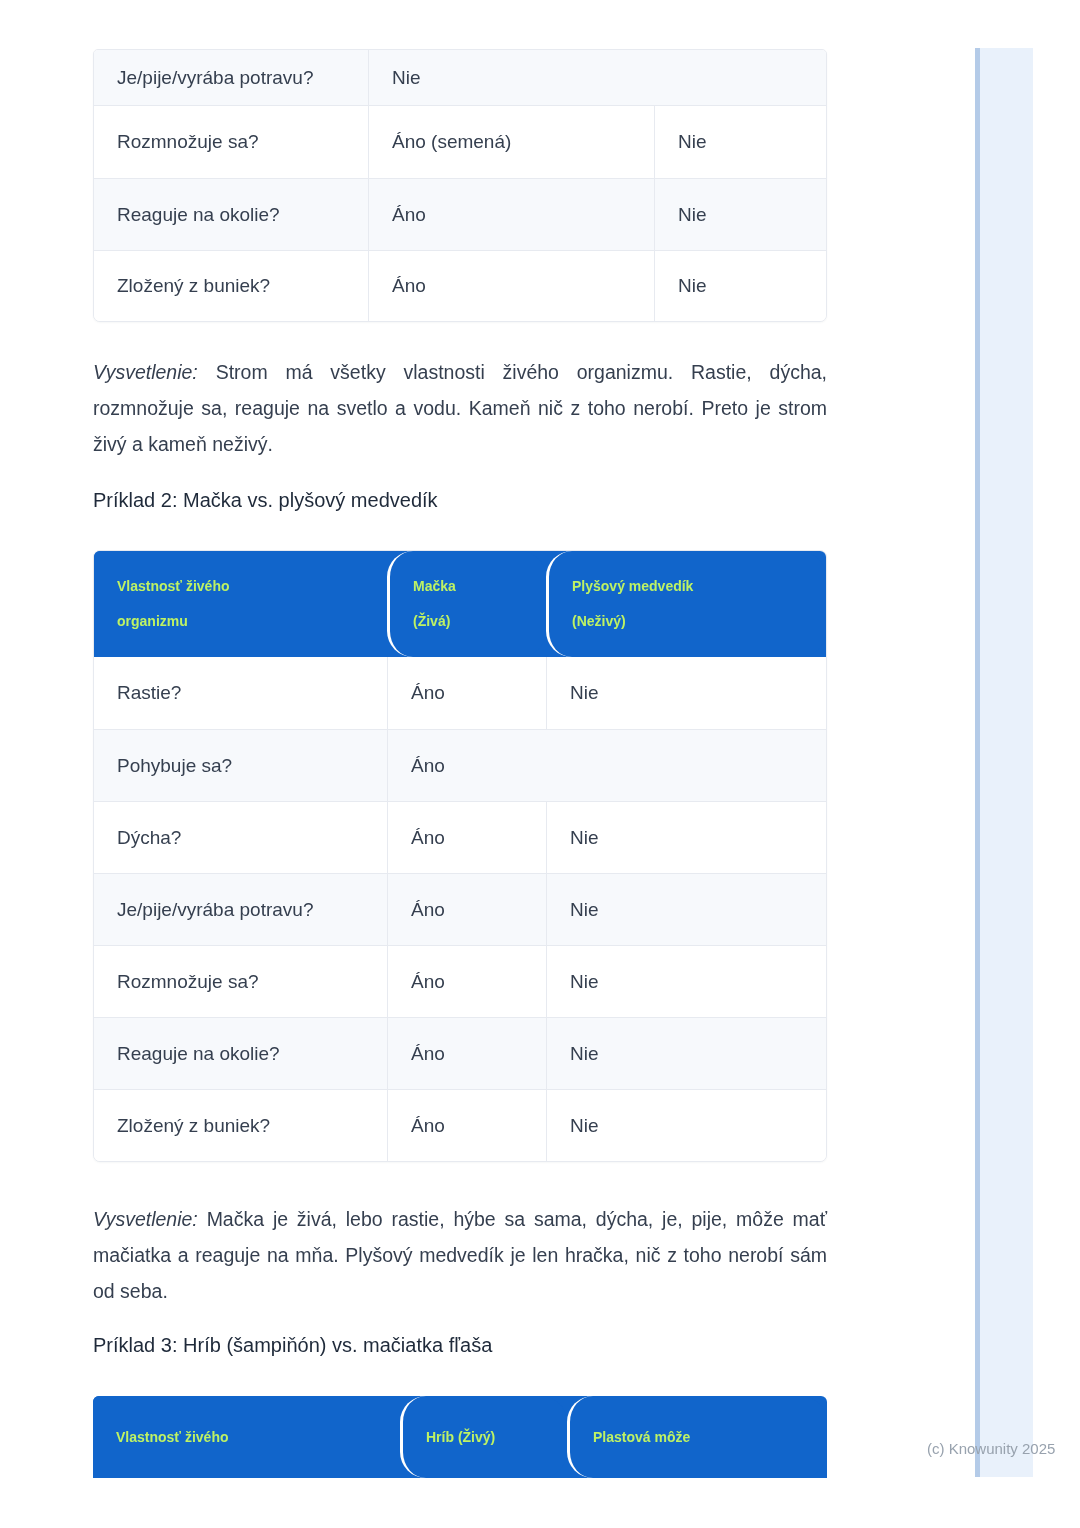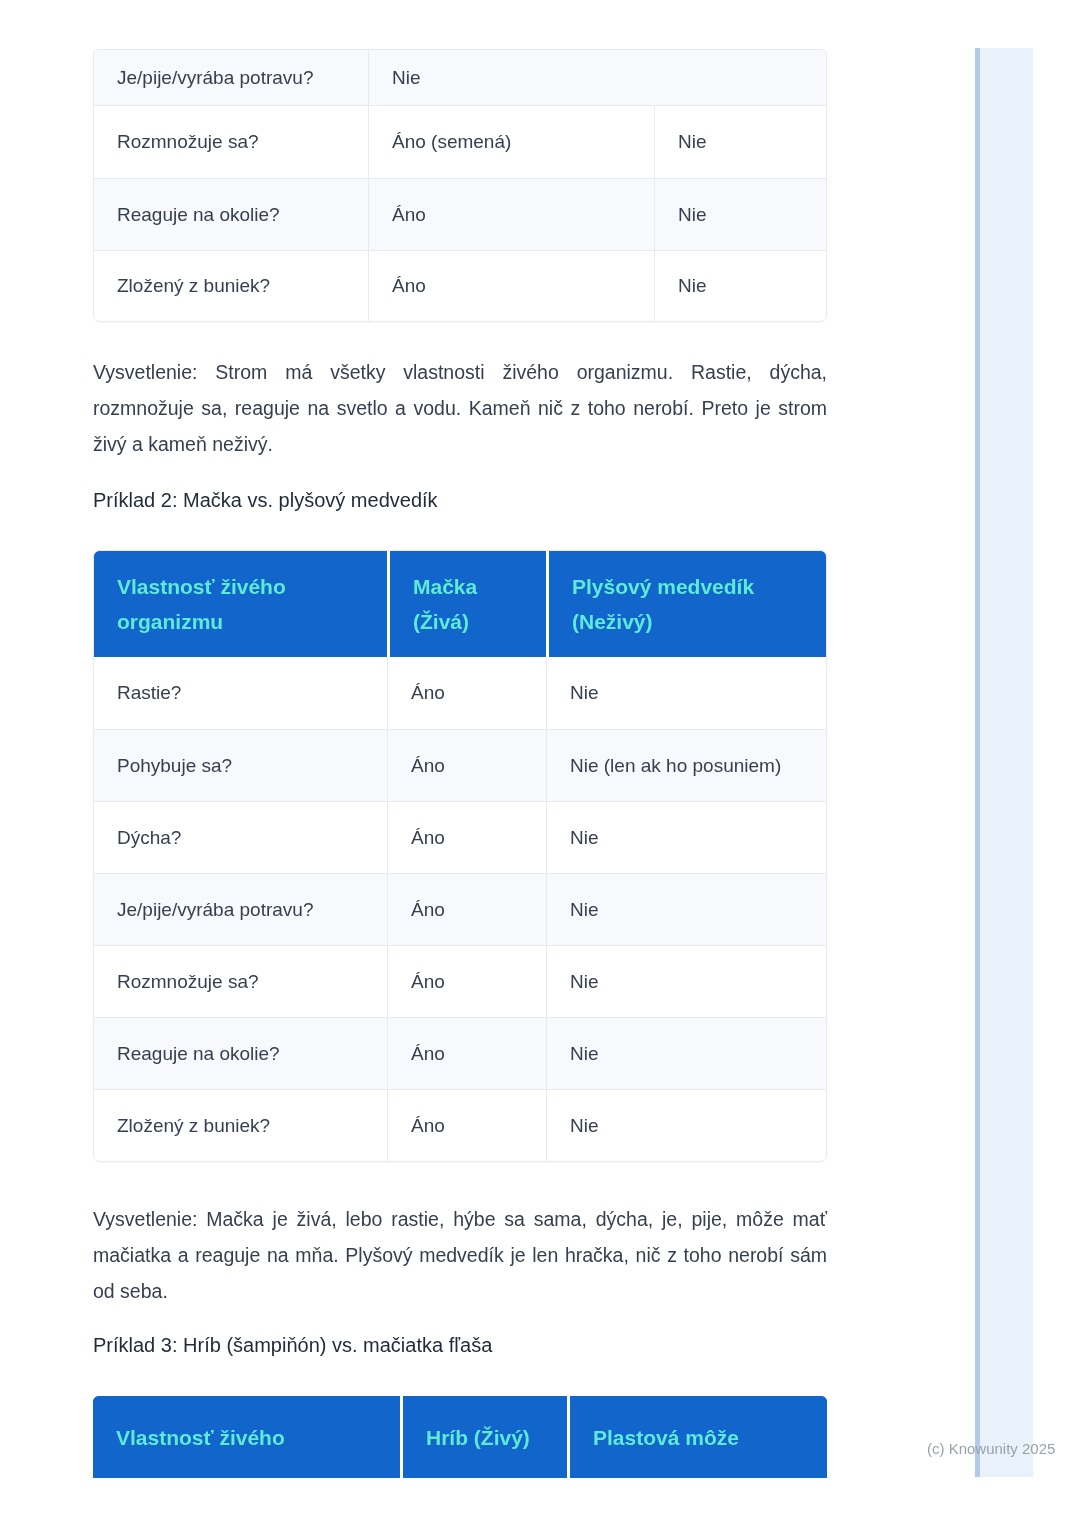--- a/index.html
+++ b/index.html
@@ -71,21 +71,21 @@
     position:absolute;
     left:93px;
     width:734px;
     font-size:19.5px;
     line-height:36px;
     text-align:justify;
     color:#353f4f;
   }
   #para1 { top:354px; }
   #para2 { top:1201px; }
-  .para .lbl { }
+  .para .lbl { font-style:italic; }
 
   
   .heading {
     position:absolute;
     left:93px;
     width:734px;
     font-size:20px;
     font-weight:normal;
     color:#1f2a3a;
     line-height:28px;
@@ -95,28 +95,28 @@
 
   
   #table2 { top:550px; height:612px; }
   .thead { display:flex; width:100%; background:#1165cb; }
   #table2 .thead { height:106px; }
   .hcell {
     display:flex;
     align-items:center;
     padding-left:23px;
     padding-right:14px;
-    font-size:21px;
+    font-size:14px;
     font-weight:bold;
-    color:#5eead4;
+    color:#bef264;
     line-height:35px;
     white-space:pre-line;
     background:#1165cb;
   }
-  .hcell + .hcell { border-left:3px solid #ffffff; }
+  .hcell + .hcell { border-left:3px solid #ffffff;border-radius:26px; }
   #table2 .trow { height:72px; }
   #table2 .trow:first-of-type { border-top:none; }
   #table2 .hc1, #table2 .c1 { width:293px; }
   #table2 .hc2, #table2 .c2 { width:159px; }
   #table2 .hc3, #table2 .c3 { flex:1; }
 
   
   #table3 {
     top:1396px; height:82px;
     border:none;
@@ -171,21 +171,20 @@
 (Neživý)</div>
   </div>
   <div class="trow row-even">
     <div class="tcell c1">Rastie?</div>
     <div class="tcell c2">Áno</div>
     <div class="tcell c3">Nie</div>
   </div>
   <div class="trow row-alt">
     <div class="tcell c1">Pohybuje sa?</div>
     <div class="tcell c2">Áno</div>
-    <div class="tcell c3">Nie (len ak ho posuniem)</div>
   </div>
   <div class="trow row-even">
     <div class="tcell c1">Dýcha?</div>
     <div class="tcell c2">Áno</div>
     <div class="tcell c3">Nie</div>
   </div>
   <div class="trow row-alt">
     <div class="tcell c1">Je/pije/vyrába potravu?</div>
     <div class="tcell c2">Áno</div>
     <div class="tcell c3">Nie</div>

